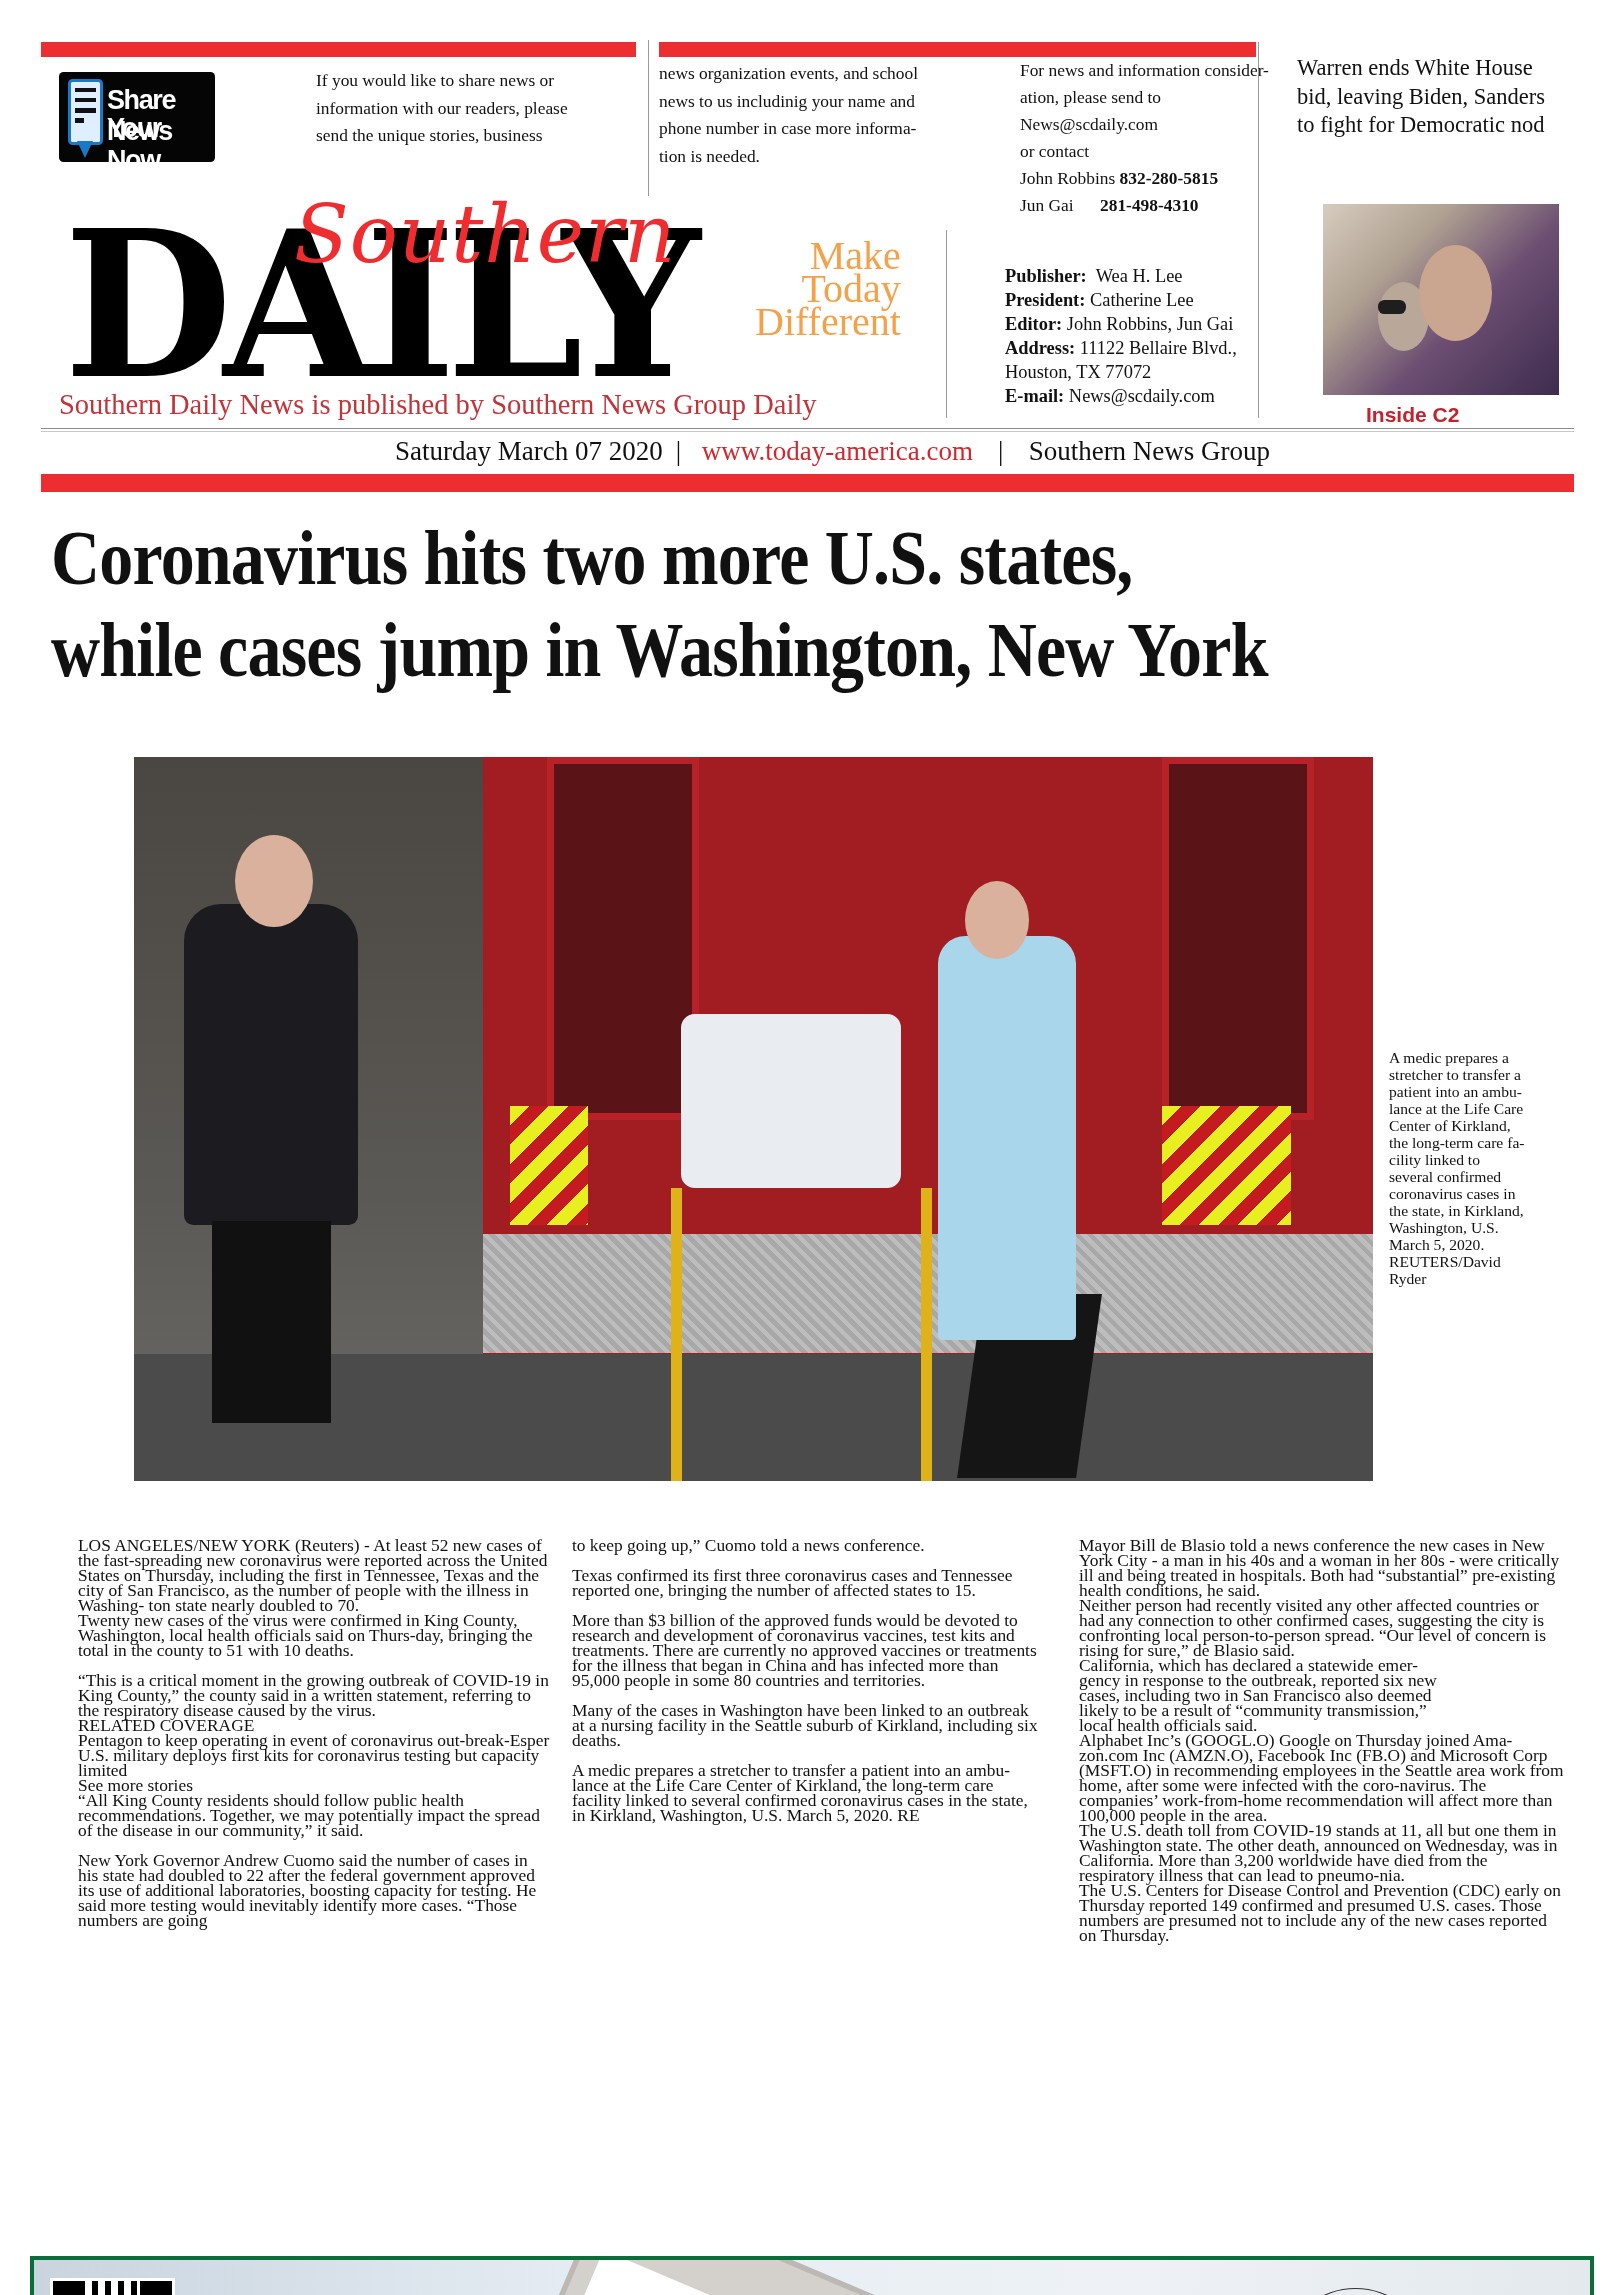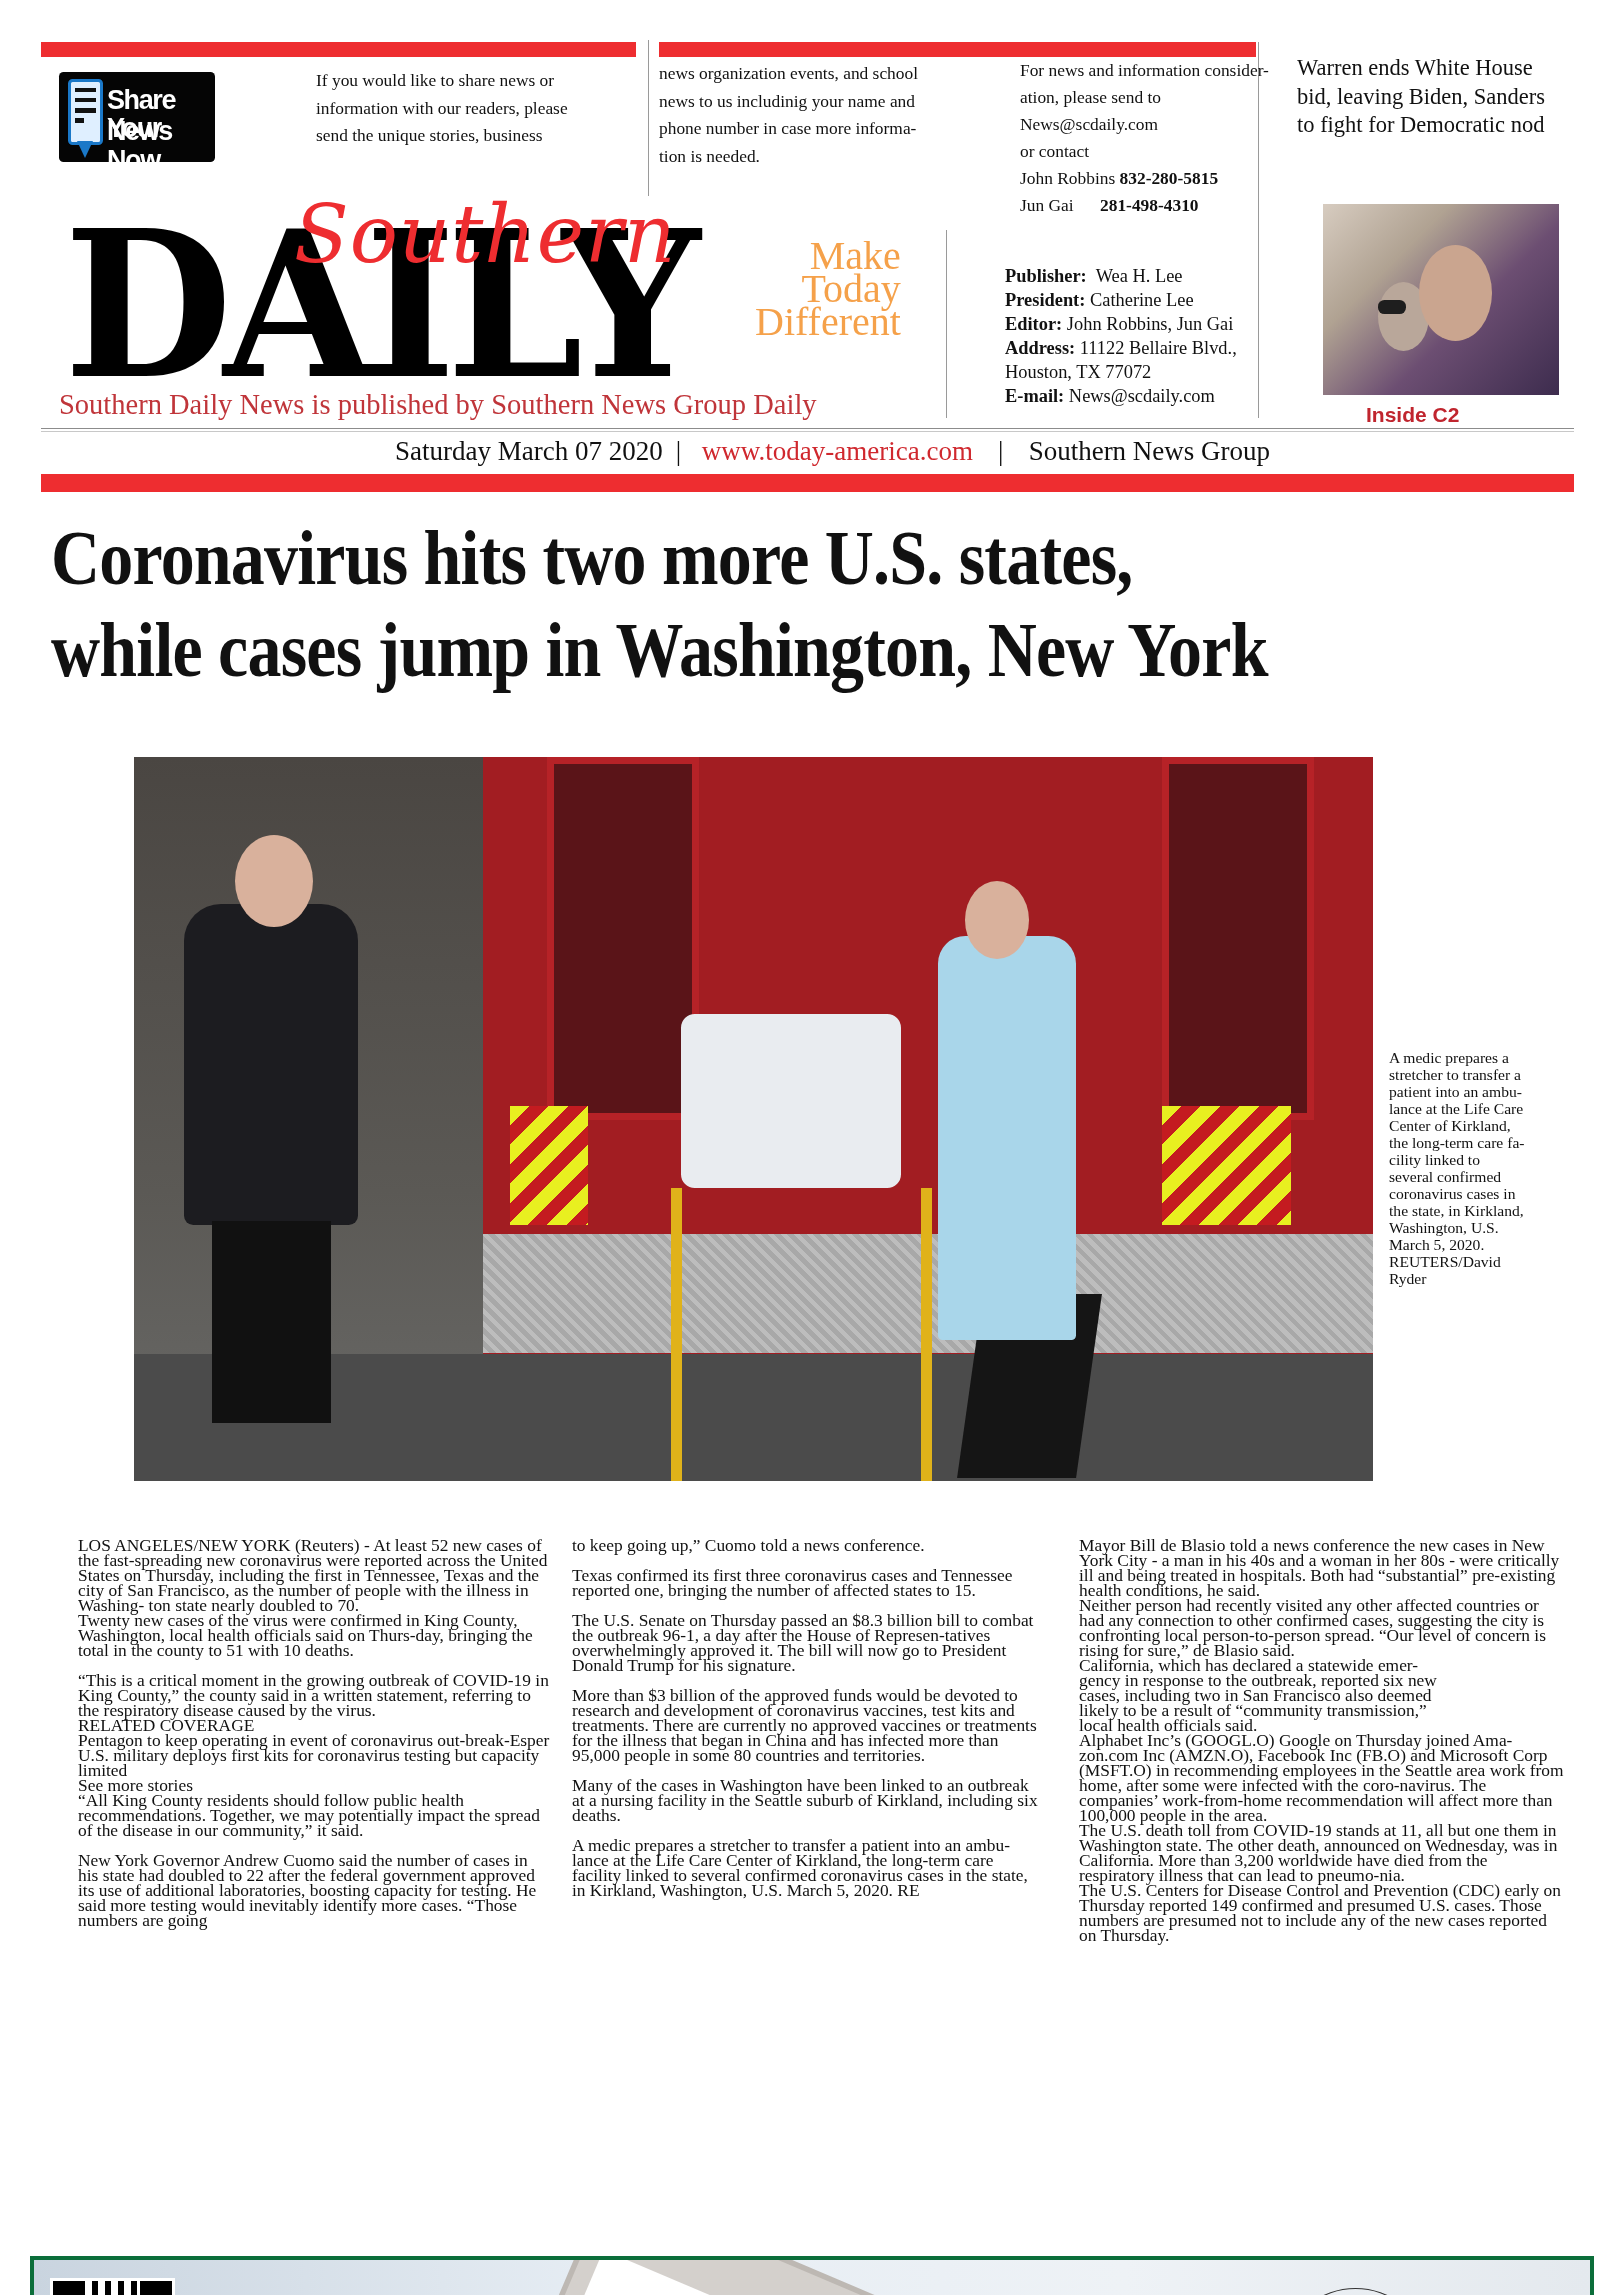--- a/index.html
+++ b/index.html
@@ -192,21 +192,20 @@
 RELATED COVERAGE
 Pentagon to keep operating in event of coronavirus out-break-Esper
 U.S. military deploys first kits for coronavirus testing but capacity limited
 See more stories
 “All King County residents should follow public health recommendations. Together, we may potentially impact the spread of the disease in our community,” it said.</p>
   <p>New York Governor Andrew Cuomo said the number of cases in his state had doubled to 22 after the federal government approved its use of additional laboratories, boosting capacity for testing. He said more testing would inevitably identify more cases. “Those numbers are going</p>
 </div>
 <div class="col col2">
   <p>to keep going up,” Cuomo told a news conference.</p>
   <p>Texas confirmed its first three coronavirus cases and Tennessee reported one, bringing the number of affected states to 15.</p>
-  <p>The U.S. Senate on Thursday passed an $8.3 billion bill to combat the outbreak 96-1, a day after the House of Represen-tatives overwhelmingly approved it. The bill will now go to President Donald Trump for his signature.</p>
   <p>More than $3 billion of the approved funds would be devoted to research and development of coronavirus vaccines, test kits and treatments. There are currently no approved vaccines or treatments for the illness that began in China and has infected more than 95,000 people in some 80 countries and territories.</p>
   <p>Many of the cases in Washington have been linked to an outbreak at a nursing facility in the Seattle suburb of Kirkland, including six deaths.</p>
   <p>A medic prepares a stretcher to transfer a patient into an ambu-lance at the Life Care Center of Kirkland, the long-term care facility linked to several confirmed coronavirus cases in the state, in Kirkland, Washington, U.S. March 5, 2020. RE</p>
 </div>
 <div class="col col3">
   <p>Mayor Bill de Blasio told a news conference the new cases in New York City - a man in his 40s and a woman in her 80s - were critically ill and being treated in hospitals. Both had “substantial” pre-existing health conditions, he said.
 Neither person had recently visited any other affected countries or had any connection to other confirmed cases, suggesting the city is confronting local person-to-person spread. “Our level of concern is rising for sure,” de Blasio said.
 California, which has declared a statewide emer-
 gency in response to the outbreak, reported six new
 cases, including two in San Francisco also deemed

